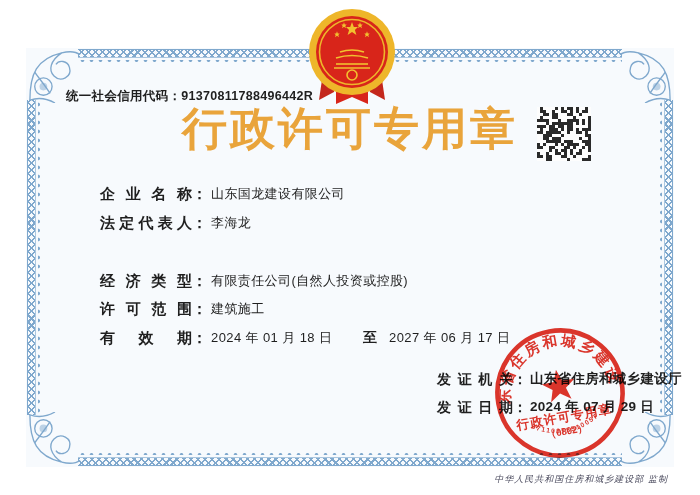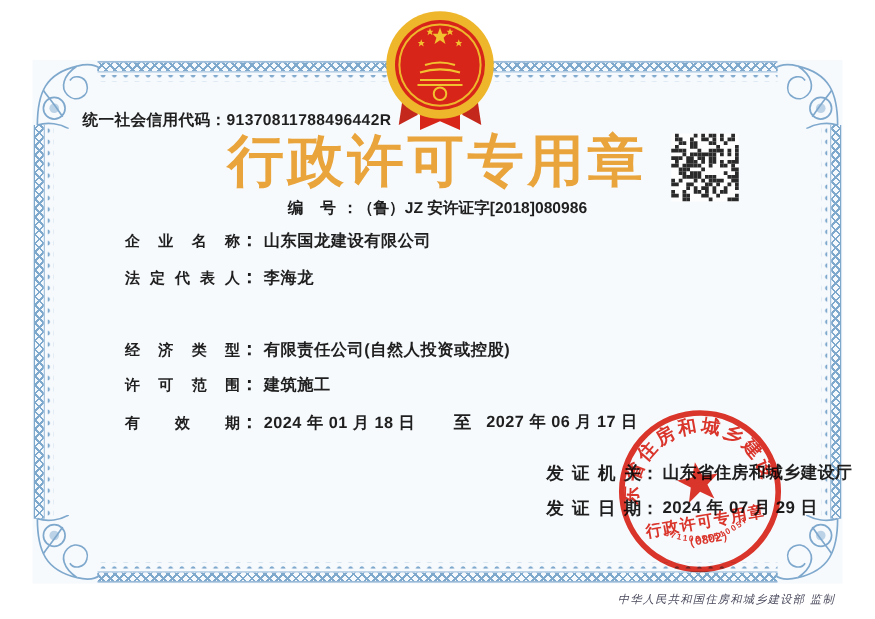--- a/index.html
+++ b/index.html
@@ -67,24 +67,24 @@
   
   .qr{
     position:absolute;left:537px;top:107px;width:54px;height:54px;z-index:4;
     display:grid;grid-template-columns:repeat(18,1fr);grid-template-rows:repeat(18,1fr);
     background:#fdfdfd;
   }
   .qr div.on{background:#2a2a2a;}
 
   
   .frow{position:absolute;left:100px;height:22px;line-height:22px;white-space:nowrap;z-index:2;}
-  .flabel{display:inline-block;width:92px;font-size:12px;font-weight:700;
+  .flabel{display:inline-block;width:92px;font-size:15px;font-weight:700;
           text-align:justify;text-align-last:justify;vertical-align:middle;}
   .fcolon{font-size:15px;font-weight:700;margin-right:4px;vertical-align:middle;}
-  .fvalue{font-size:13px;font-weight:700;vertical-align:middle;letter-spacing:.4px;}
+  .fvalue{font-size:13px;font-weight:400;vertical-align:middle;letter-spacing:.4px;}
   .v-from{display:inline-block;width:152px;}
   .v-zhi{display:inline-block;font-size:14px;font-weight:700;margin-right:12px;}
 
   
   .irow{position:absolute;left:437px;height:20px;line-height:20px;white-space:nowrap;z-index:2;}
   .ilabel{display:inline-block;width:76px;font-size:14px;font-weight:700;
           text-align:justify;text-align-last:justify;vertical-align:middle;}
   .icolon{font-size:14px;font-weight:700;margin-right:3px;vertical-align:middle;}
   .ivalue{font-size:13.5px;font-weight:600;vertical-align:middle;letter-spacing:.3px;}
 
@@ -514,23 +514,20 @@
       <div class="on"></div>
       <div></div>
       <div></div>
       <div></div>
       <div></div>
       <div class="on"></div>
       <div class="on"></div>
       <div class="on"></div>
     </div>
 
-  <div class="serial-line">
-    <span class="gap">编 号</span><span>：</span><span>（鲁）JZ 安许证字[2018]080986</span>
-  </div>
 
   <div class="frow" style="top:182px">
     <span class="flabel">企业名称</span><span class="fcolon">：</span><span class="fvalue">山东国龙建设有限公司</span>
   </div>
   <div class="frow" style="top:211px">
     <span class="flabel">法定代表人</span><span class="fcolon">：</span><span class="fvalue">李海龙</span>
   </div>
   <div class="frow" style="top:297px">
     <span class="flabel">许可范围</span><span class="fcolon">：</span><span class="fvalue">建筑施工</span>
   </div>

